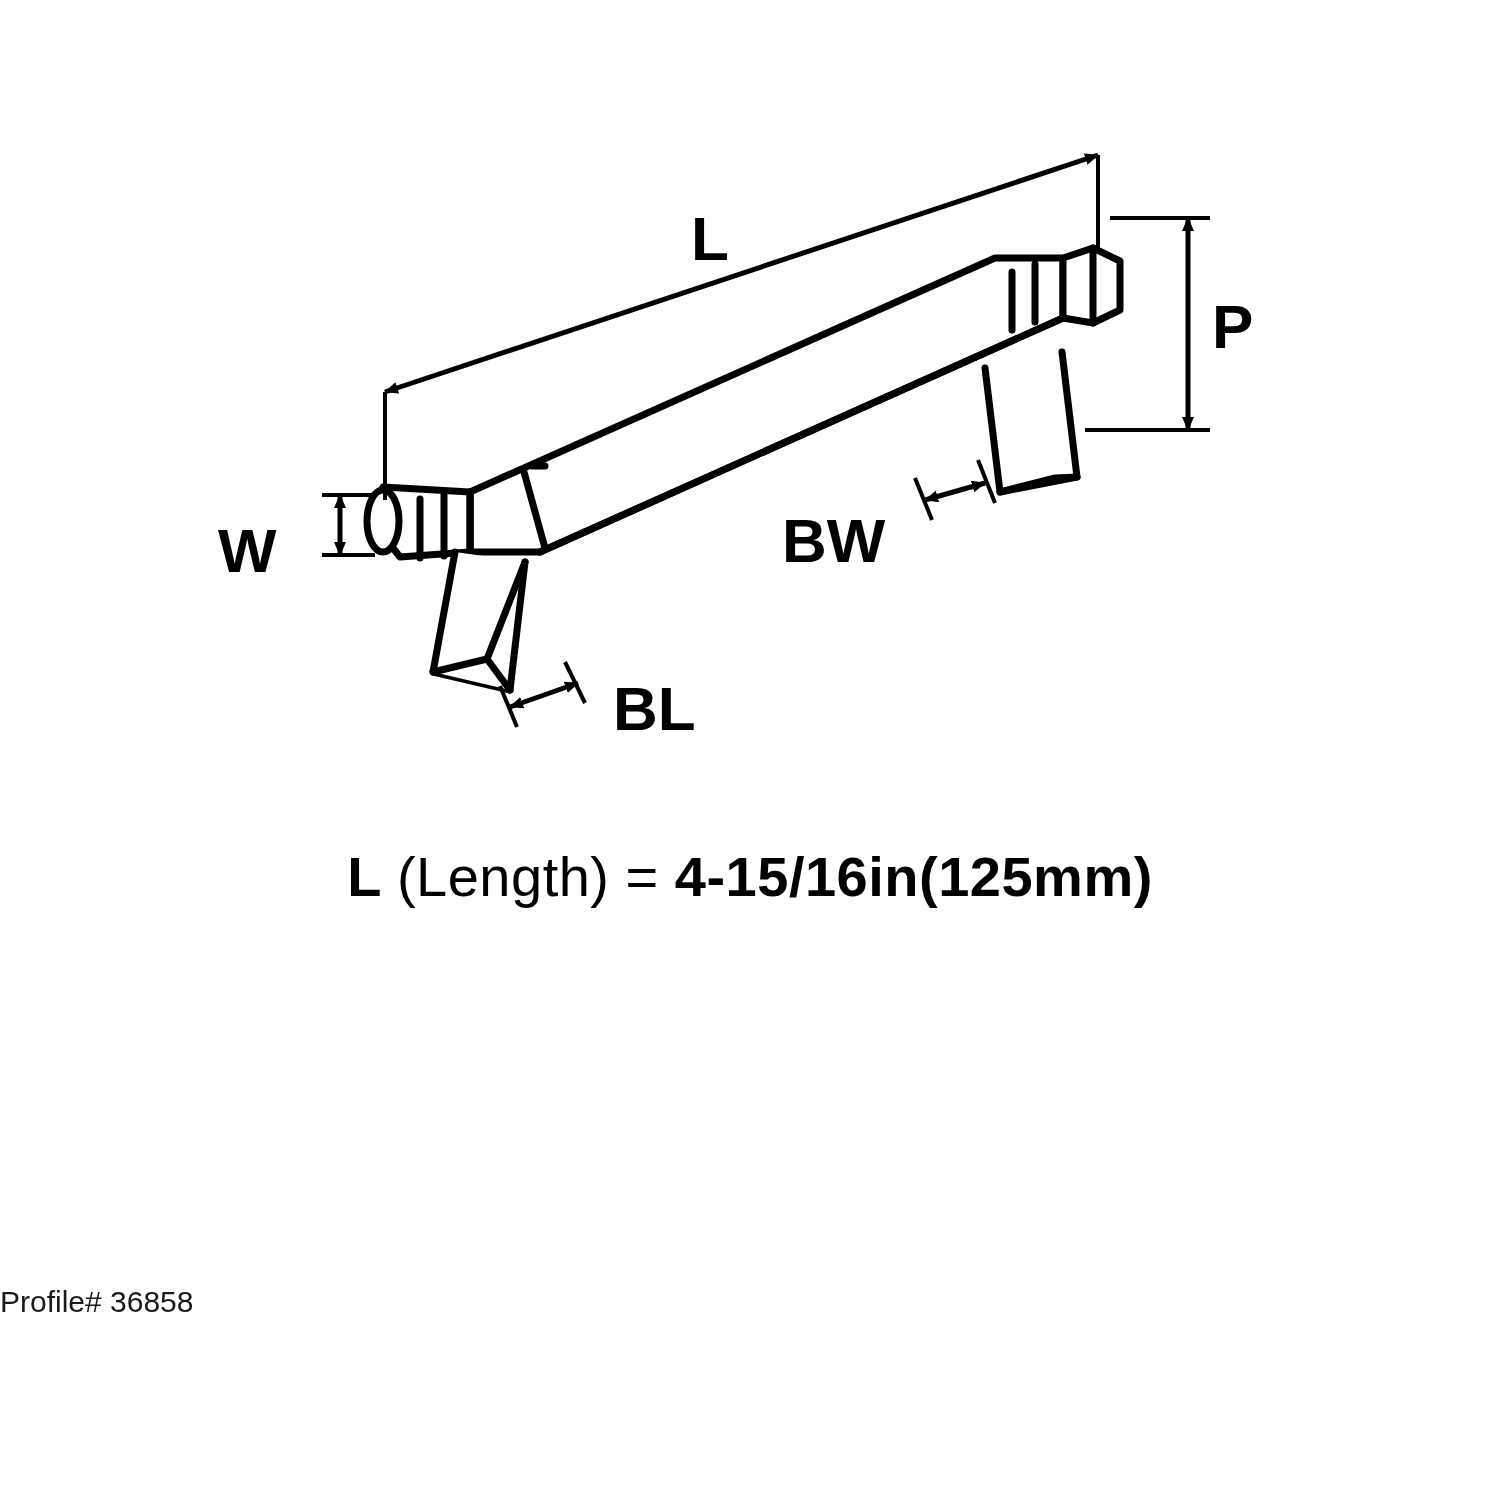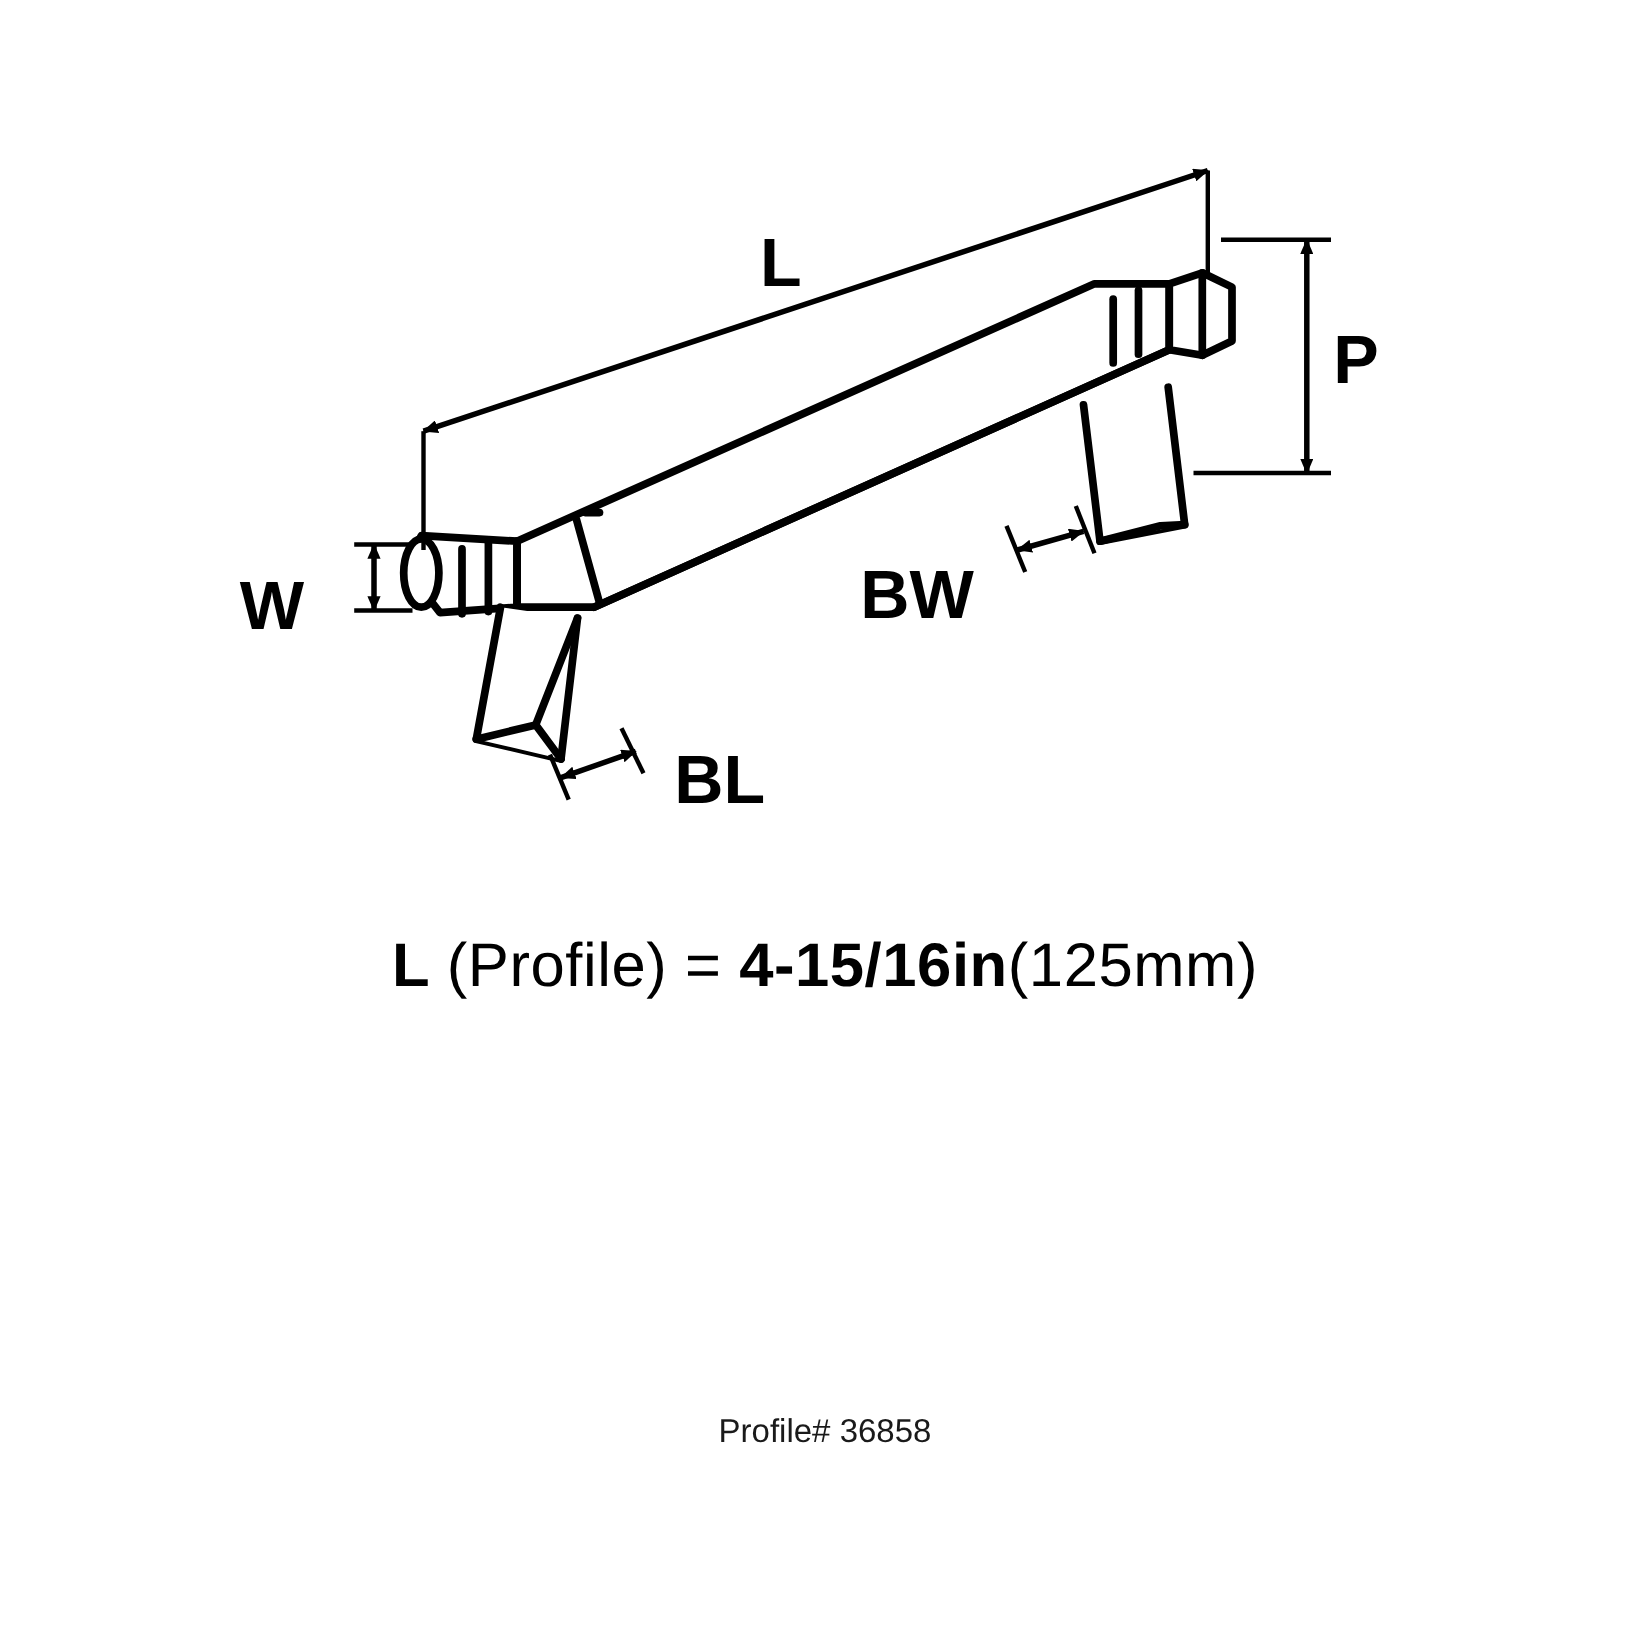--- a/index.html
+++ b/index.html
@@ -34,27 +34,27 @@
     font-size: 56px;
     font-weight: 700;
     letter-spacing: 0.5px;
     line-height: 1.32;
     white-space: nowrap;
   }
   .spec-line .lbl-code { font-weight: 700; }
   .spec-line .lbl-name { font-weight: 400; }
   .spec-line .eq { font-weight: 400; }
   .spec-line .val-in { font-weight: 700; margin-top: 48px; }
-  .spec-line .val-mm { font-weight: 400; }
+  .spec-line .val-mm { font-weight: 700; }
   .profile {
     position: absolute;
     left: 0;
     top: 1285px;
     width: 1500px;
-    text-align: center;
+    text-align: left;
     font-size: 30px;
     font-weight: 400;
     color: #1a1a1a;
   }
 </style>
 </head>
 <body>
 
 <div id="page">
 
@@ -125,21 +125,21 @@
       <text x="1212" y="348">P</text>
       <text x="613" y="730">BL</text>
       <text x="782" y="562">BW</text>
     </g>
   </svg>
 
   <div class="spec-list">
 
     <div class="spec-line">
       <span class="lbl-code">L</span>
-      <span class="lbl-name">(Profile)</span>
+      <span class="lbl-name">(Length)</span>
       <span class="eq">=</span>
       <span class="val-in">4-15/16in</span><span class="val-mm">(125mm)</span>
     </div>
 
 
 
 
 
   </div>
 

